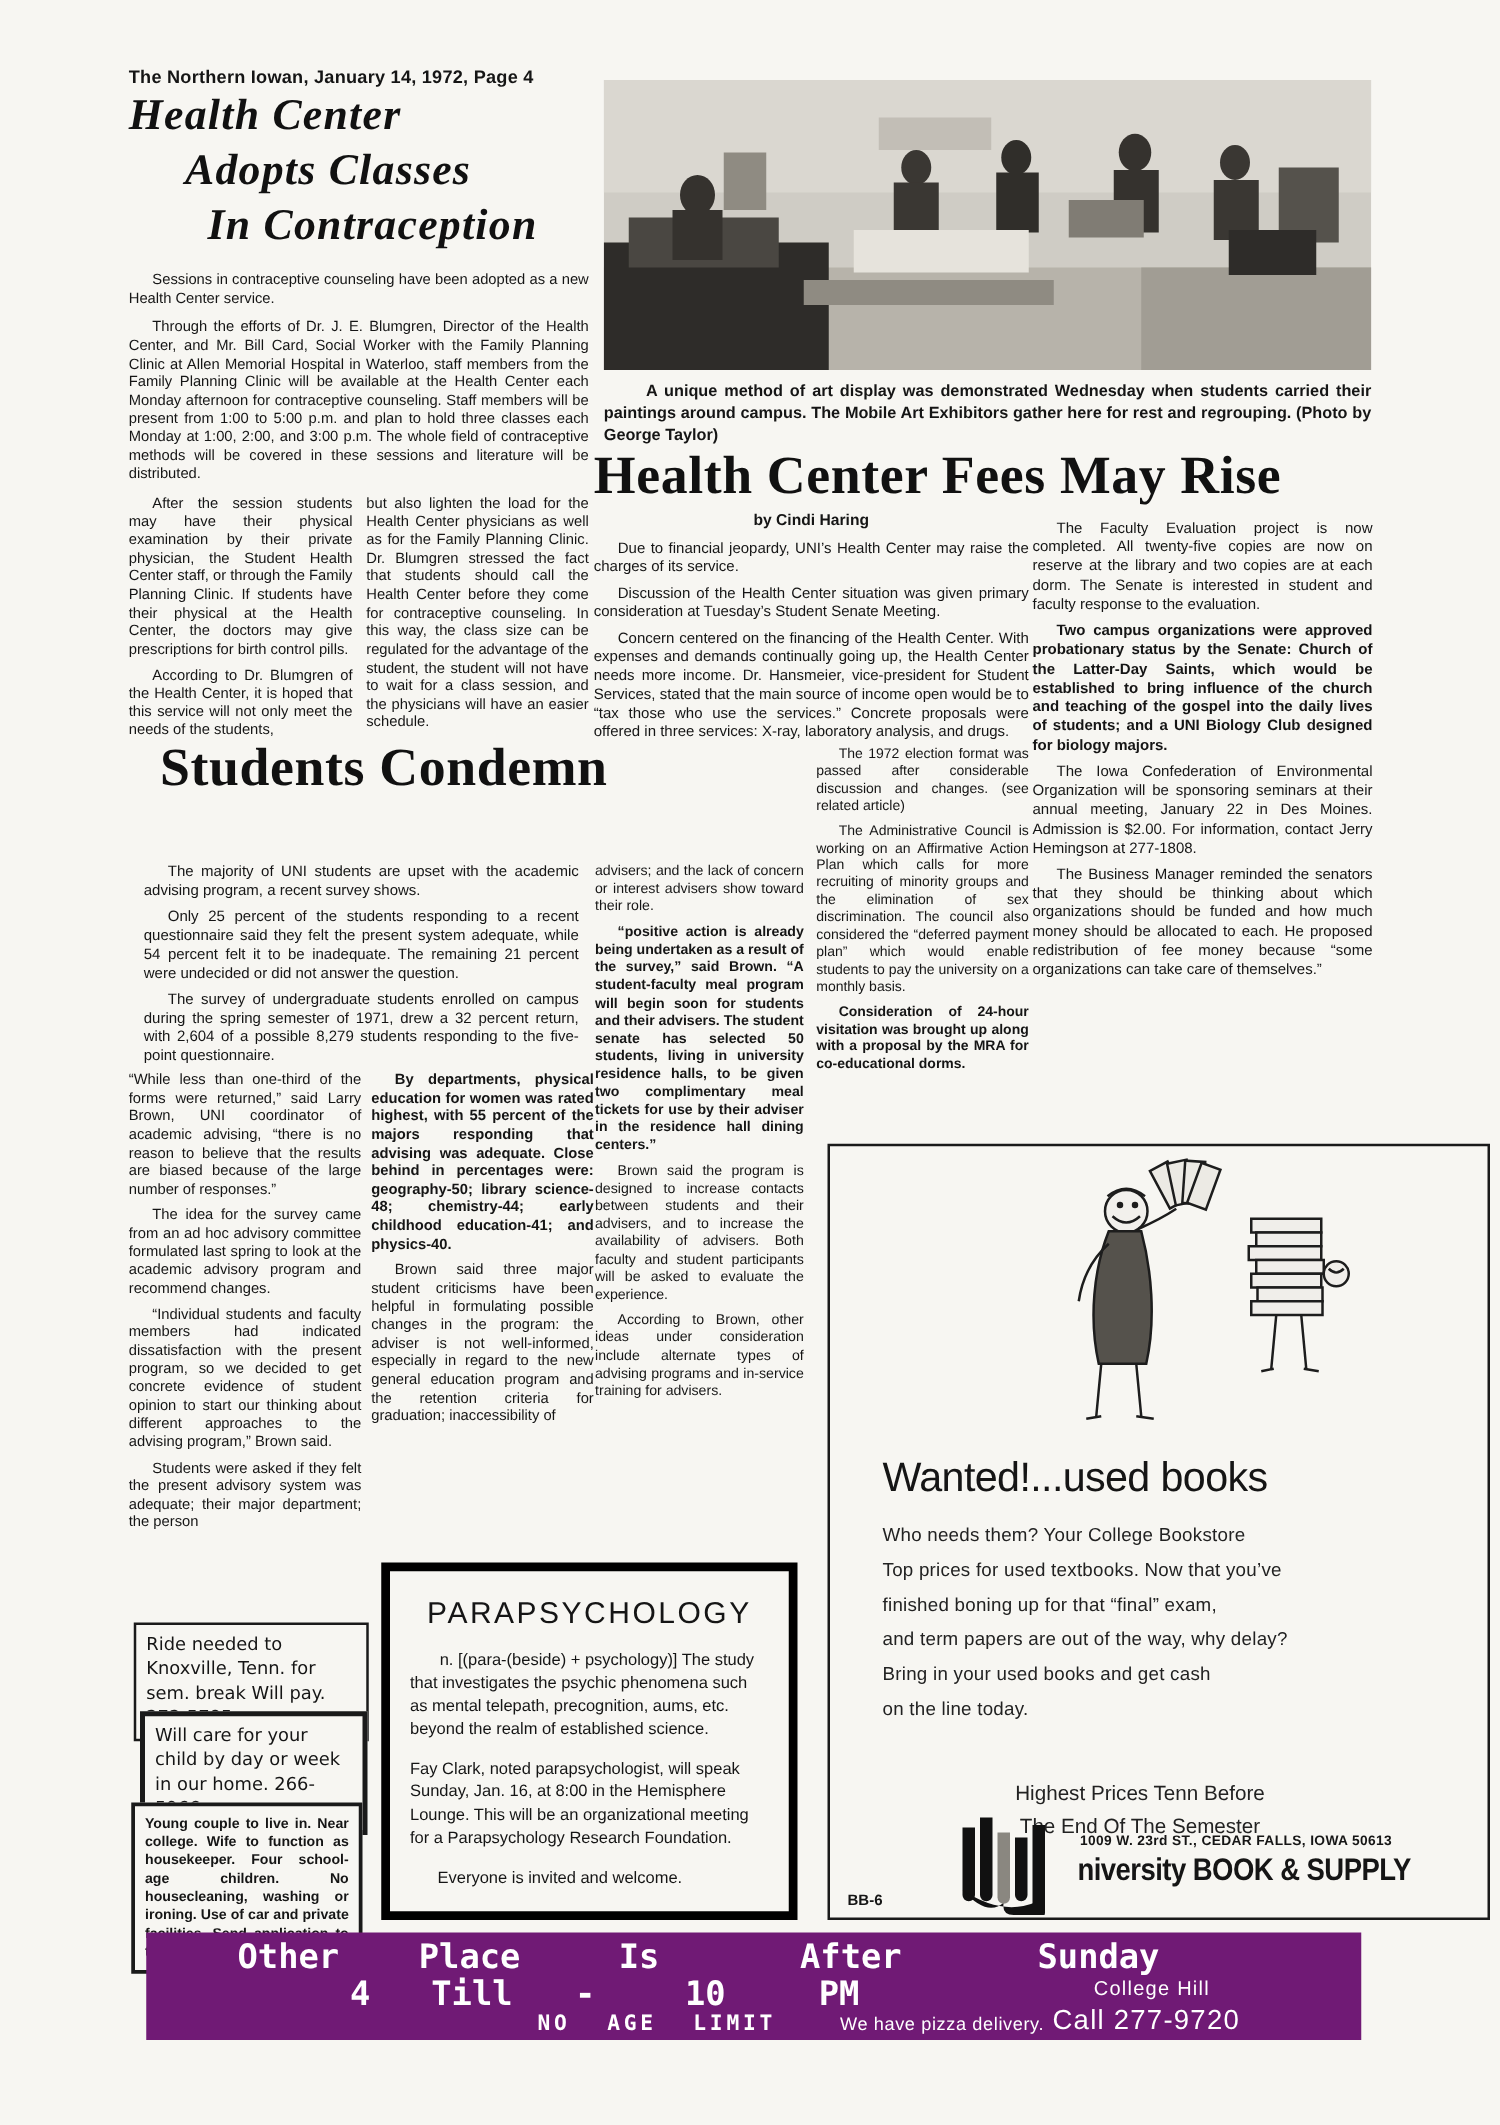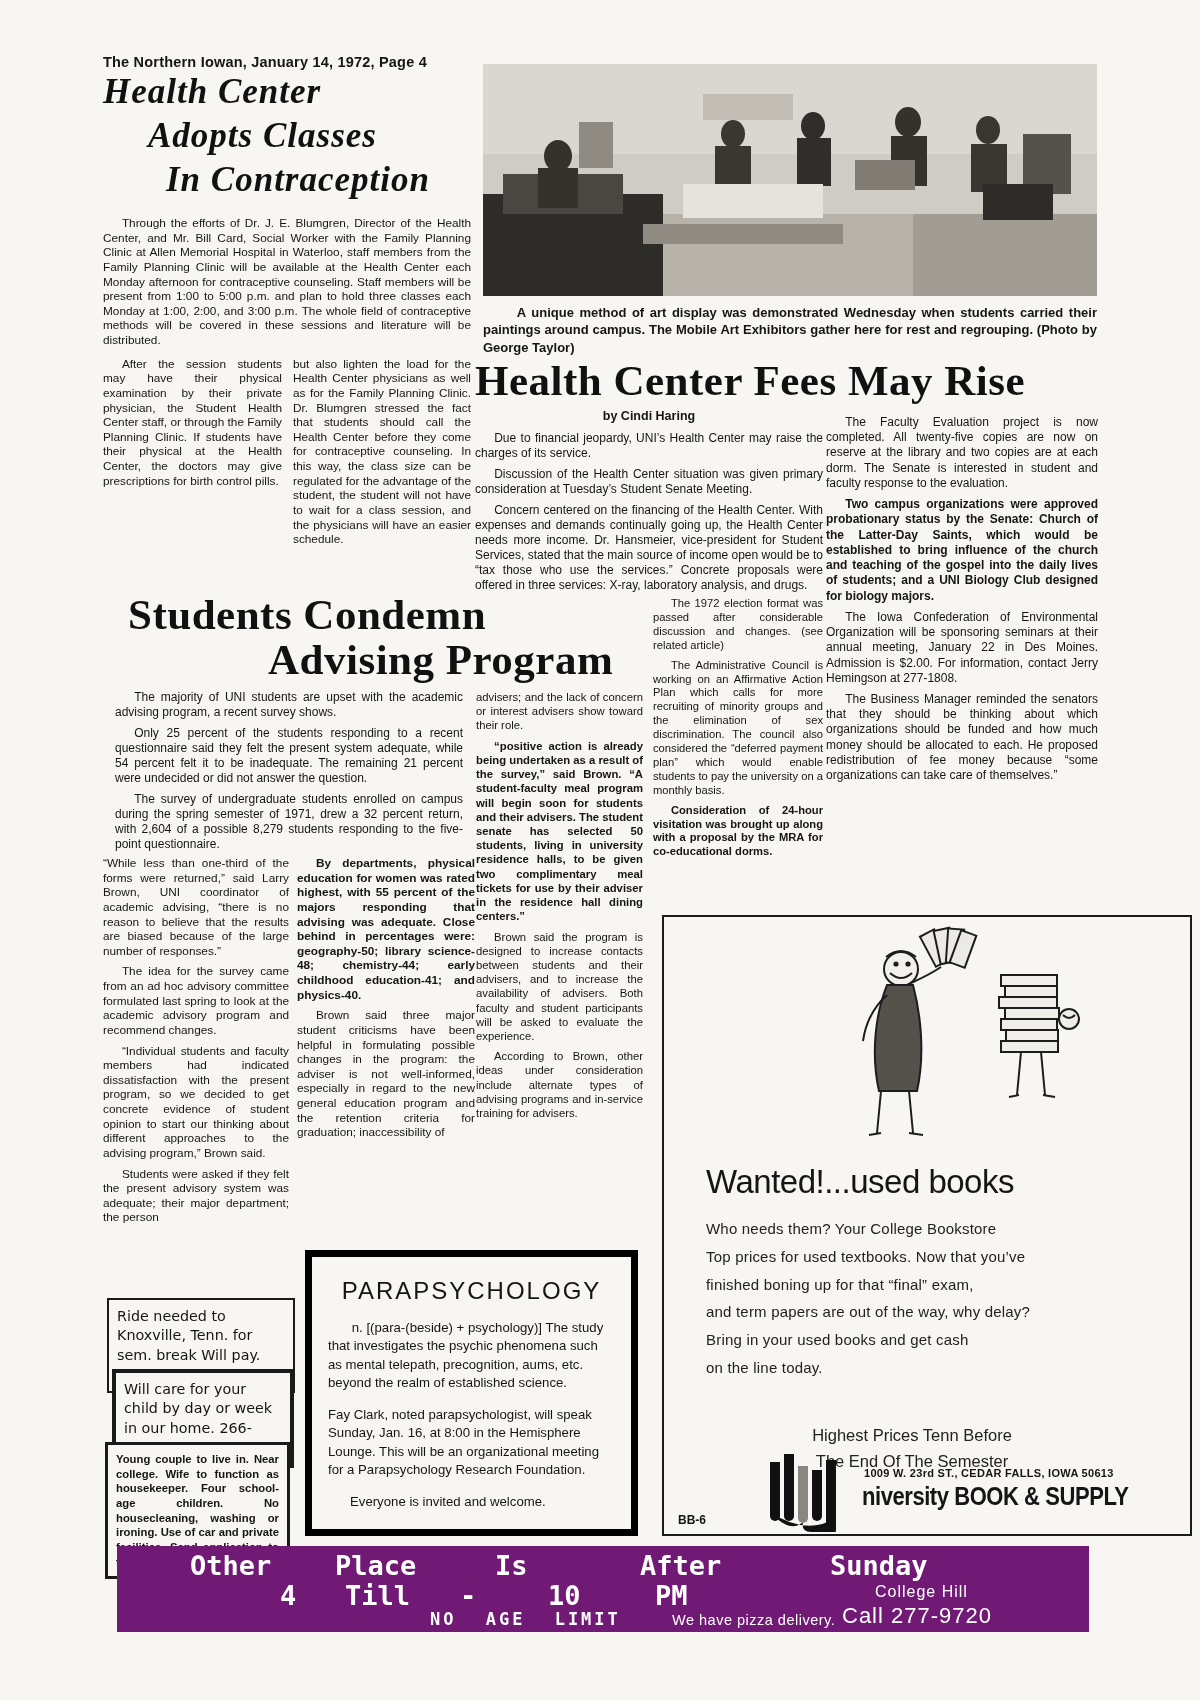--- a/index.html
+++ b/index.html
@@ -52,24 +52,26 @@
 
 <div class="sheet">
 
   <div class="abs mast" style="left:103px;top:54px;">The Northern Iowan, January 14, 1972, Page 4</div>
 
   <div class="abs hl-serif hl-ital" style="left:103px;top:72px;">Health Center</div>
   <div class="abs hl-serif hl-ital" style="left:148px;top:116px;">Adopts Classes</div>
   <div class="abs hl-serif hl-ital" style="left:166px;top:160px;">In Contraception</div>
 
   <div class="abs bt" style="left:103px;top:216px;width:368px;">
+    <p style="margin-bottom:9px;">Sessions in contraceptive counseling have been adopted as a new Health Center service.</p>
     <p style="margin-bottom:9px;">Through the efforts of Dr. J. E. Blumgren, Director of the Health Center, and Mr. Bill Card, Social Worker with the Family Planning Clinic at Allen Memorial Hospital in Waterloo, staff members from the Family Planning Clinic will be available at the Health Center each Monday afternoon for contraceptive counseling. Staff members will be present from 1:00 to 5:00 p.m. and plan to hold three classes each Monday at 1:00, 2:00, and 3:00 p.m. The whole field of contraceptive methods will be covered in these sessions and literature will be distributed.</p>
     <div class="twocol">
       <div style="width:179px;">
         <p>After the session students may have their physical examination by their private physician, the Student Health Center staff, or through the Family Planning Clinic. If students have their physical at the Health Center, the doctors may give prescriptions for birth control pills.</p>
+        <p>According to Dr. Blumgren of the Health Center, it is hoped that this service will not only meet the needs of the students,</p>
       </div>
       <div style="width:178px;">
         <p class="noindent">but also lighten the load for the Health Center physicians as well as for the Family Planning Clinic. Dr. Blumgren stressed the fact that students should call the Health Center before they come for contraceptive counseling. In this way, the class size can be regulated for the advantage of the student, the student will not have to wait for a class session, and the physicians will have an easier schedule.</p>
       </div>
     </div>
   </div>
 
   <div class="abs" style="left:483px;top:64px;width:614px;height:232px;">
     <svg width="614" height="232" viewBox="0 0 614 232">
       <rect width="614" height="232" fill="#cfccc5"></rect>
@@ -114,21 +116,20 @@
     </div>
   </div>
   <div class="abs bt" style="left:826px;top:415px;width:272px;font-size:12px;line-height:1.27;">
     <p>The Faculty Evaluation project is now completed. All twenty-five copies are now on reserve at the library and two copies are at each dorm. The Senate is interested in student and faculty response to the evaluation.</p>
     <p class="bold">Two campus organizations were approved probationary status by the Senate: Church of the Latter-Day Saints, which would be established to bring influence of the church and teaching of the gospel into the daily lives of students; and a UNI Biology Club designed for biology majors.</p>
     <p>The Iowa Confederation of Environmental Organization will be sponsoring seminars at their annual meeting, January 22 in Des Moines. Admission is $2.00. For information, contact Jerry Hemingson at 277-1808.</p>
     <p>The Business Manager reminded the senators that they should be thinking about which organizations should be funded and how much money should be allocated to each. He proposed redistribution of fee money because “some organizations can take care of themselves.”</p>
   </div>
 
   <div class="abs hl-serif hl-big" style="left:128px;top:592px;">Students Condemn</div>
-  <div class="abs hl-serif hl-big" style="left:268px;top:637px;">Advising Program</div>
 
   <div class="abs" style="left:103px;top:690px;width:372px;">
     <div class="bt" style="margin-left:12px;width:348px;font-size:12px;line-height:1.25;">
       <p>The majority of UNI students are upset with the academic advising program, a recent survey shows.</p>
       <p>Only 25 percent of the students responding to a recent questionnaire said they felt the present system adequate, while 54 percent felt it to be inadequate. The remaining 21 percent were undecided or did not answer the question.</p>
       <p style="margin-bottom:4px;">The survey of undergraduate students enrolled on campus during the spring semester of 1971, drew a 32 percent return, with 2,604 of a possible 8,279 students responding to the five-point questionnaire.</p>
     </div>
     <div class="twocol" style="gap:8px;">
       <div class="bt" style="width:186px;">
         <p class="noindent">“While less than one-third of the forms were returned,” said Larry Brown, UNI coordinator of academic advising, “there is no reason to believe that the results are biased because of the large number of responses.”</p>

